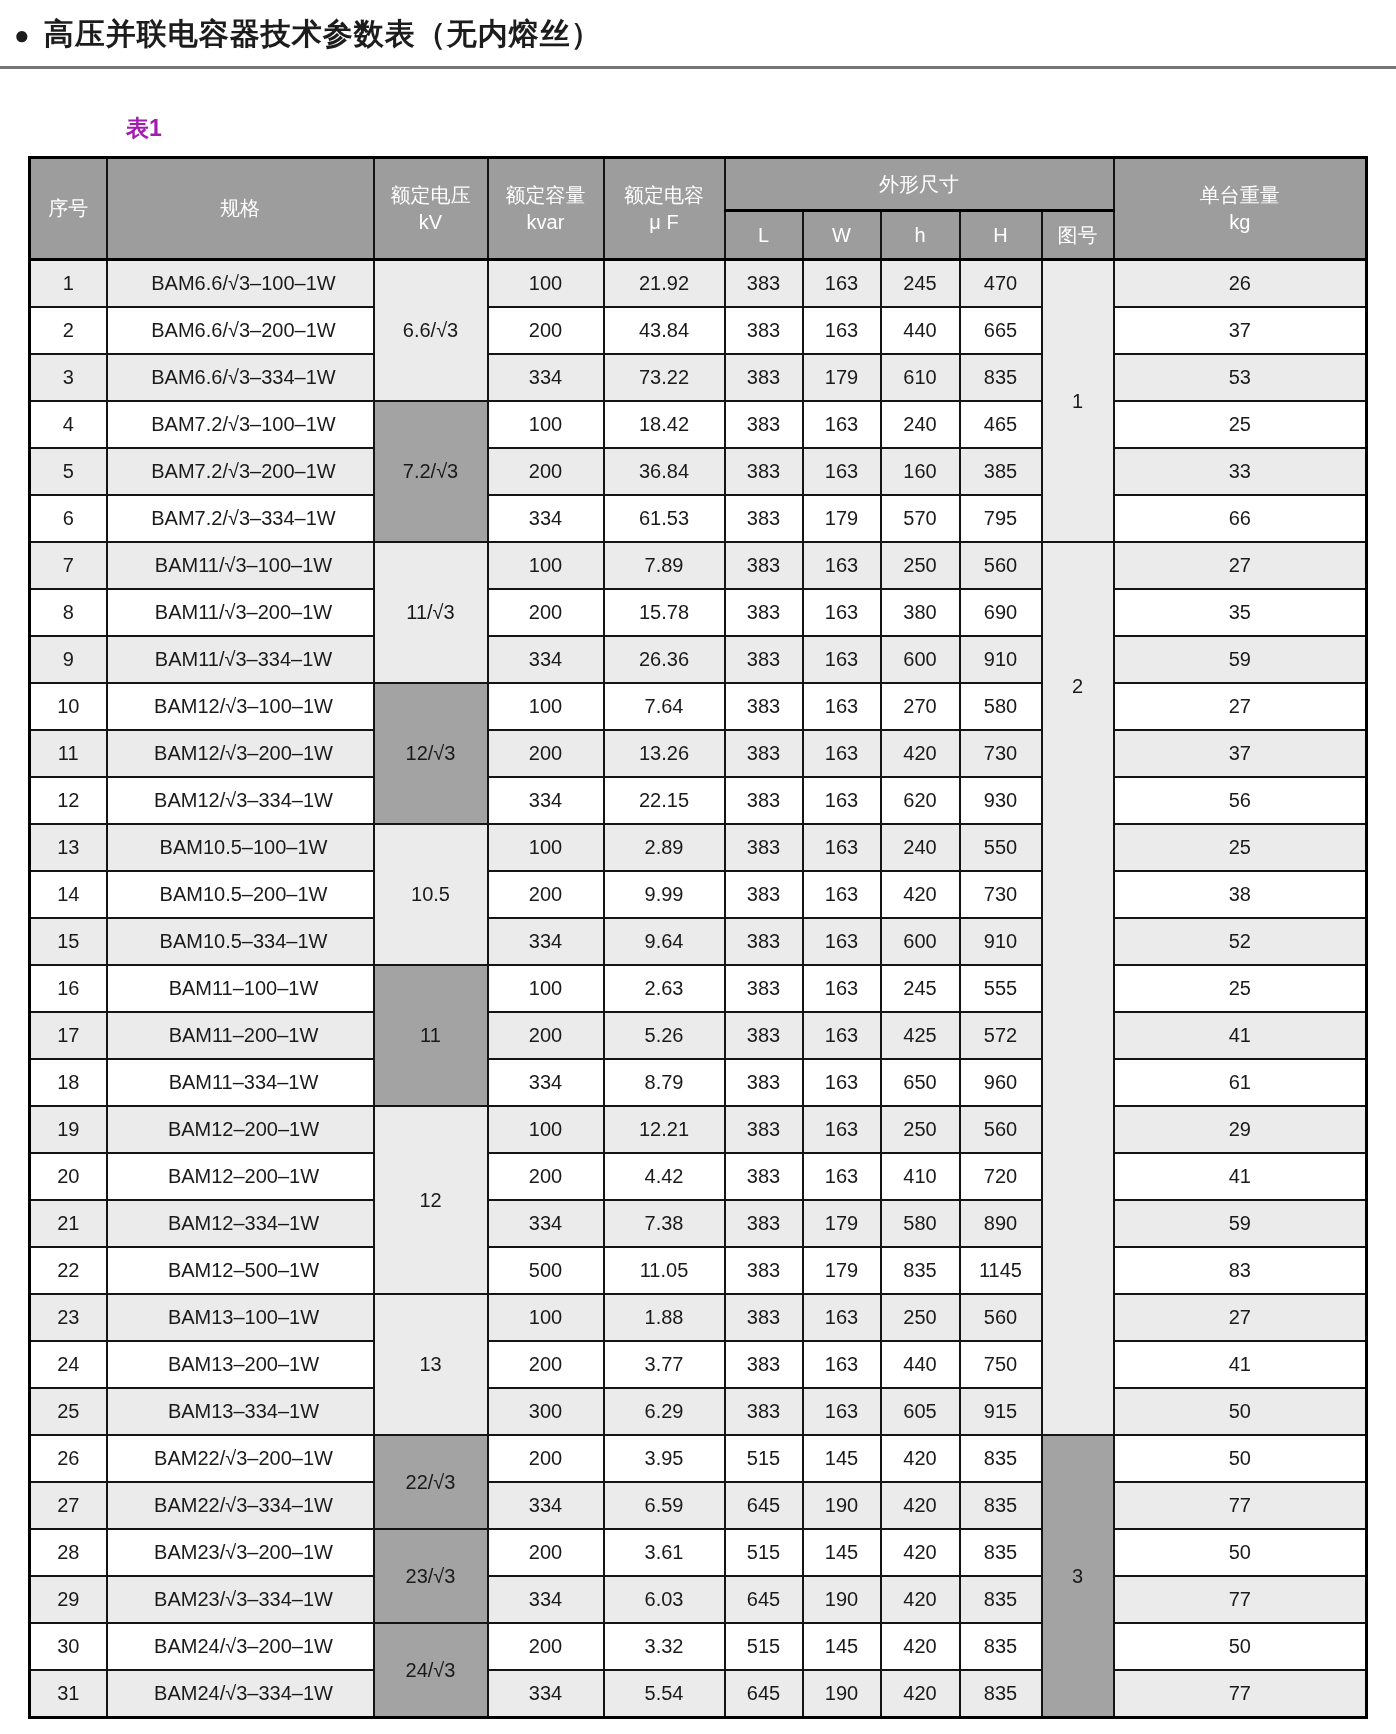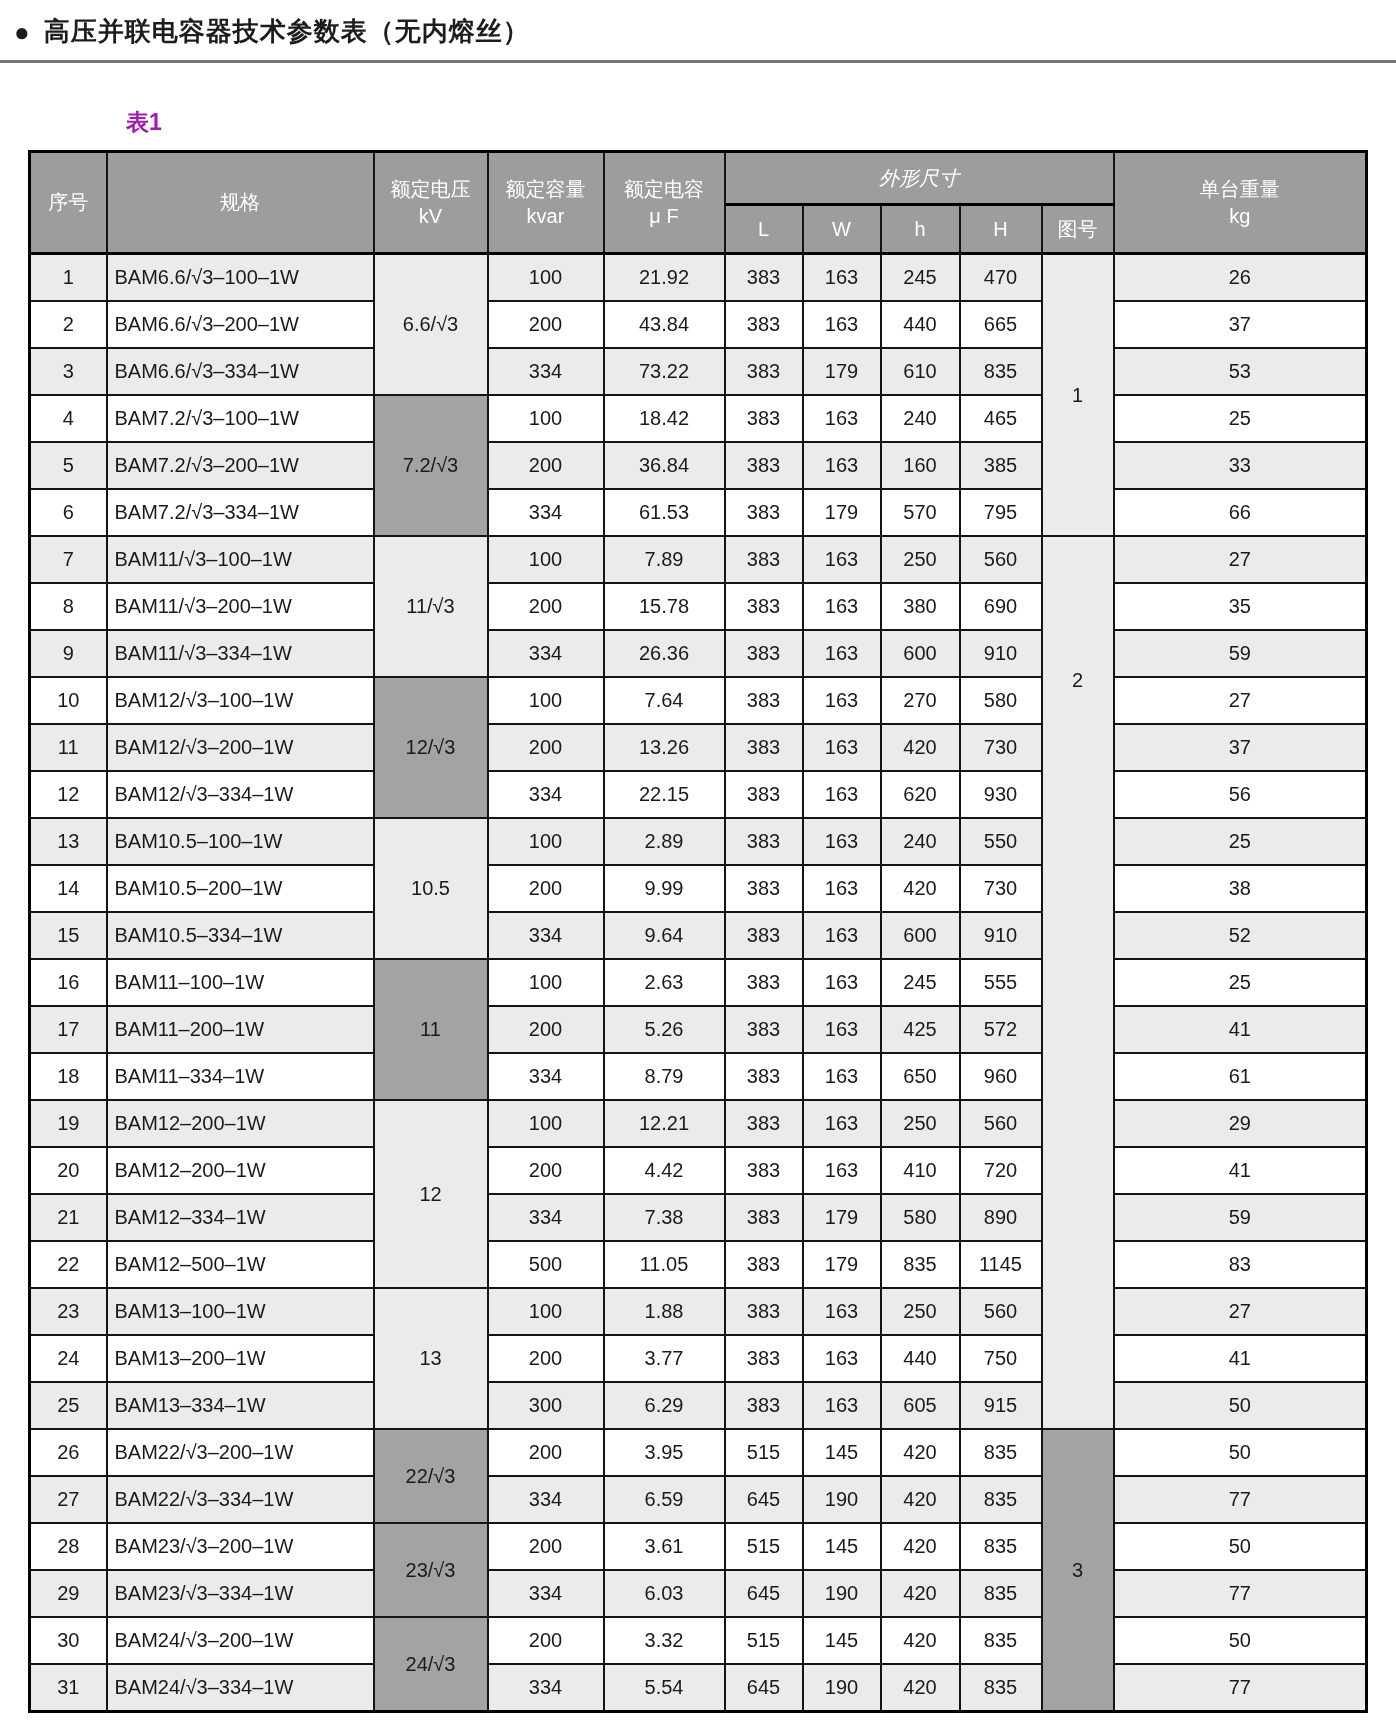--- a/index.html
+++ b/index.html
@@ -11,21 +11,21 @@
     position:relative;
     overflow:hidden;
   }
   
   .title-row {
     display:flex; align-items:center;
     padding:14px 0 0 14px;
   }
   .bullet { font-size:26px; line-height:1; margin-right:14px; color:#1c1c1c; }
   .title-text {
-    font-size:26px; font-weight:bold; letter-spacing:1px; color:#1c1c1c;
+    font-size:30px; font-weight:bold; letter-spacing:1px; color:#1c1c1c;
     font-family:Liberation Serif, serif;
   }
   .title-rule {
     height:3px; background:#767676; width:100%; margin-top:11px;
   }
   .table-label {
     margin:44px 0 12px 126px;
     font-size:23px; font-weight:bold; color:#a21caf;
   }
   
@@ -48,25 +48,25 @@
   thead th {
     background:var(--header-bg,#9d9d9d);
     color:var(--header-text,#ffffff);
     font-weight:normal;
     font-size:21px;
     line-height:1.35;
   }
   thead tr.h1 th { height:50px; }
   thead tr.h2 th { height:46px; }
   thead th.span-both { border-bottom:3px solid #000; }
-  thead th.dims { border-bottom:3px solid #000;font-style:italic; }
+  thead th.dims { border-bottom:3px solid #000; }
   thead tr.h2 th { border-bottom:3px solid #000; }
   tbody td { height:45px; background:#ffffff; }
   tbody tr.r-odd td { background:var(--row-alt,#ebebeb); }
-  tbody td.model { text-align:left; padding-left:7px; }
+  tbody td.model { text-align:center; padding-left:7px; }
   tbody td.merge { background:#a3a3a3; }
   tbody td.fig-offset { vertical-align:top; padding-top:132px; }
 </style>
 </head>
 <body>
 
 <div class="title-row">
   <span class="bullet">●</span>
   <span class="title-text">高压并联电容器技术参数表（无内熔丝）</span>
 </div>

